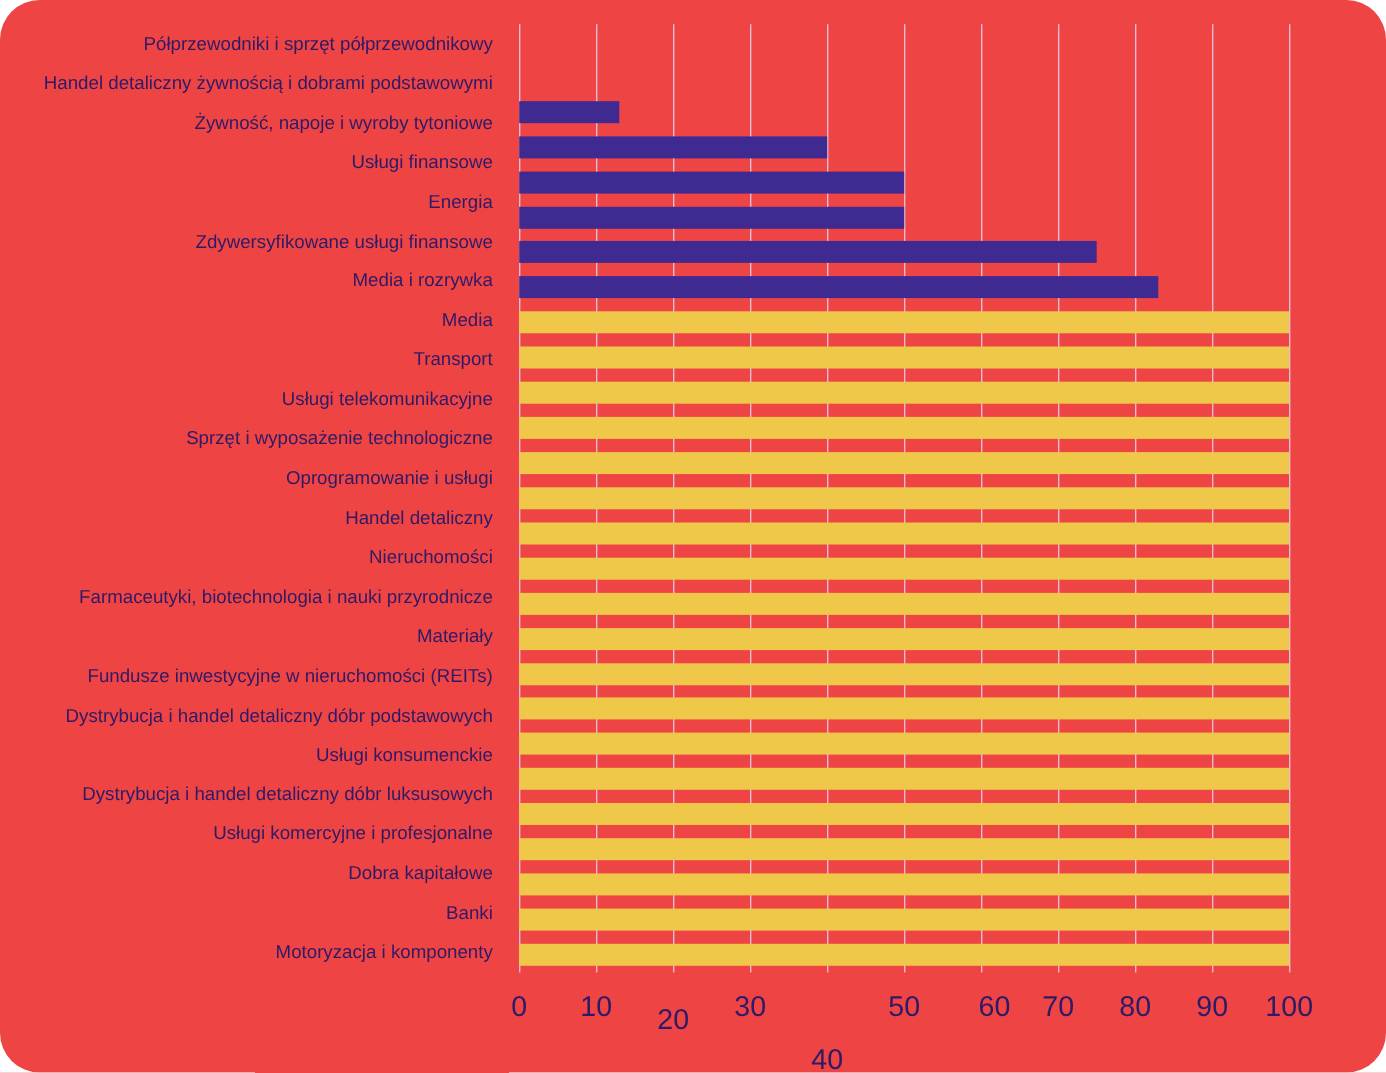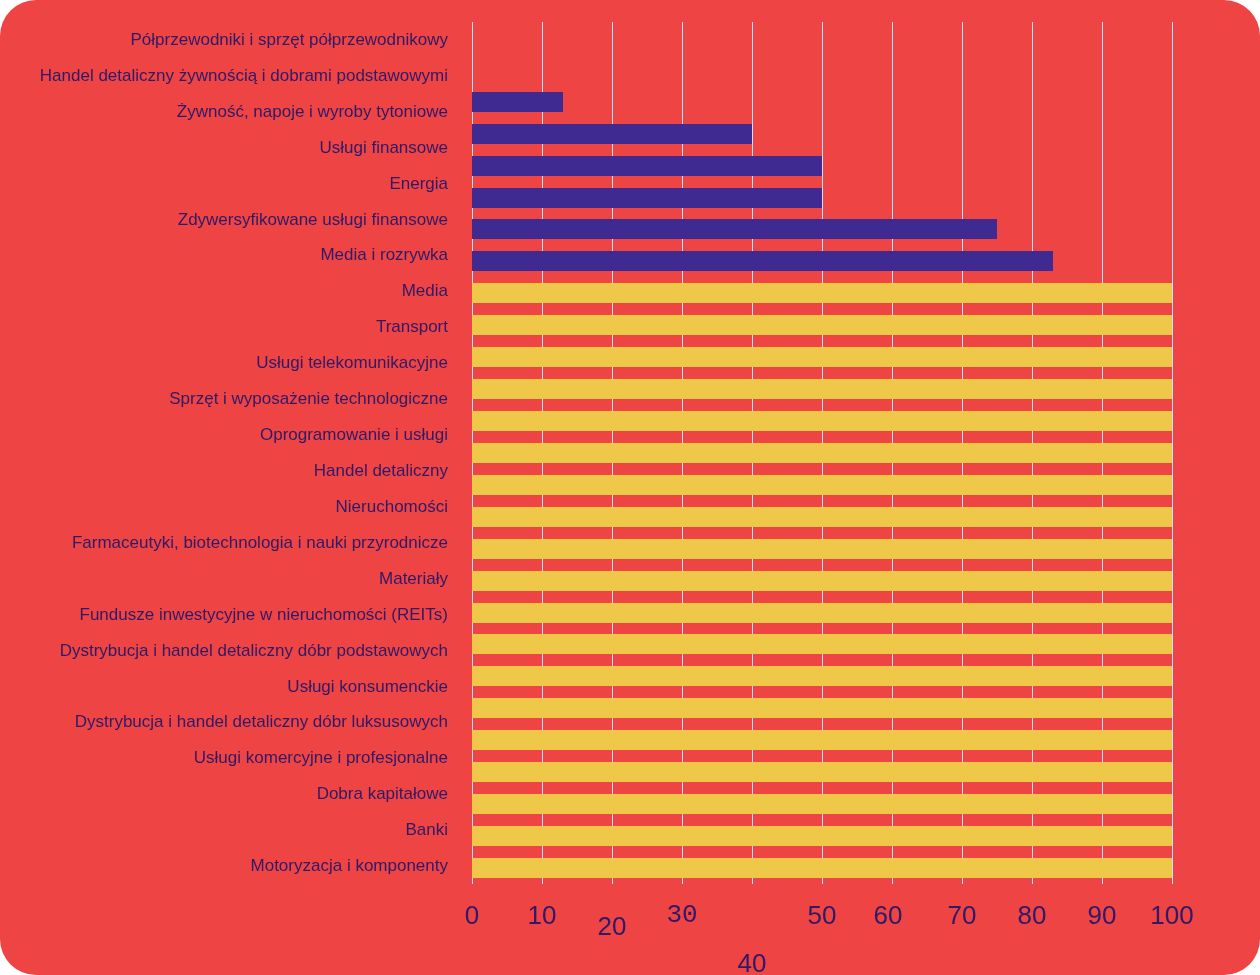--- a/index.html
+++ b/index.html
@@ -228,23 +228,23 @@
         <div class="row">
           <div class="bar" title="Motoryzacja i komponenty: 100" style="width: 700px; background: rgb(239, 200, 74);"></div>
         </div>
       </div>
   </div>
 
   <div id="x-axis">
       <div class="x-tick" style="left: 0px;">0</div>
       <div class="x-tick" style="left: 70px;">10</div>
       <div class="x-tick" style="left: 140px; margin-top: 11px;">20</div>
-      <div class="x-tick" style="left: 210px; font-family: Liberation Mono, monospace;">30</div>
+      <div class="x-tick" style="left: 210px;">30</div>
       <div class="x-tick" style="left: 280px; margin-top: 48px;">40</div>
       <div class="x-tick" style="left: 350px;">50</div>
-      <div class="x-tick" style="left: 416px;">60</div>
+      <div class="x-tick" style="left: 432px;">60</div>
       <div class="x-tick" style="left: 490px;">70</div>
       <div class="x-tick" style="left: 560px;">80</div>
       <div class="x-tick" style="left: 630px;">90</div>
       <div class="x-tick" style="left: 700px;">100</div>
     </div>
 
 </div>
 
 </body></html>

